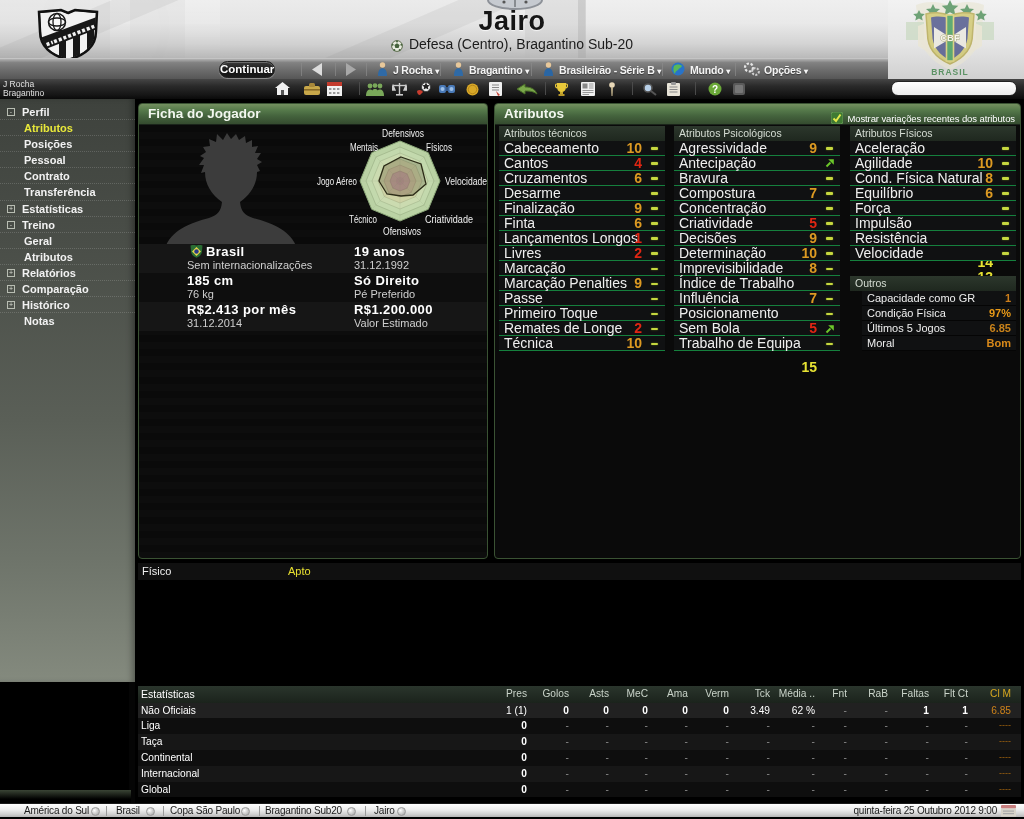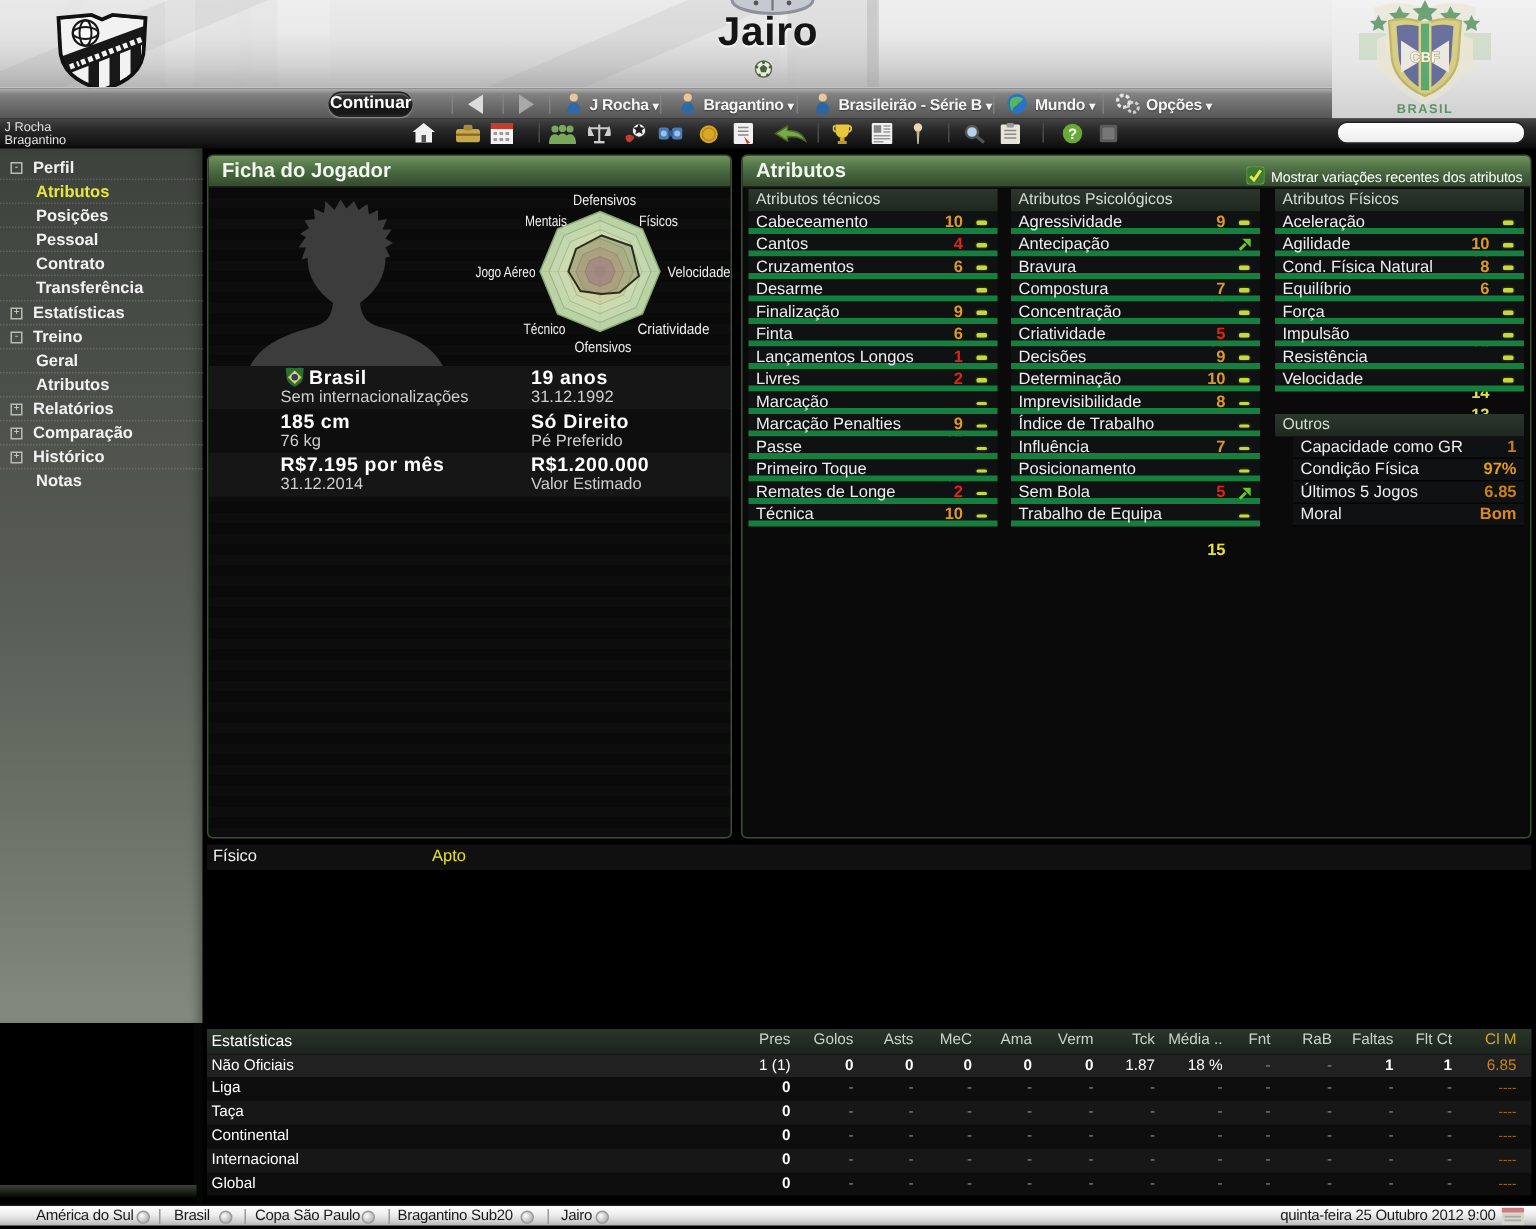--- a/index.html
+++ b/index.html
@@ -68,22 +68,22 @@
   .inforow { position:absolute; left:0px; width:348px; height:29px; }
   .ir1 { background:#161616; }
   .ir2 { background:#0e0e0e; }
   .mainv { position:absolute; top:0px; font-size:13px; font-weight:bold; color:#fff; letter-spacing:.4px;}
   .subv { position:absolute; top:15px; font-size:11px; color:#cfcfcf; }
 
   
   .acol { position:absolute; top:22px; width:166px; }
   .acolhead { height:14.5px; background:linear-gradient(180deg,#2c372c,#1f281f); color:#d5ddd3;
     font-size:10.5px; line-height:14px; padding-left:5px; margin-bottom:0;}
-  .arow { position:relative; height:15.07px; background:#101112; border-bottom:4px solid #15803d;
-    font-size:11px; color:#efefef; line-height:14px; }
+  .arow { position:relative; height:15.07px; background:#101112; border-bottom:1px solid #15803d;
+    font-size:14px; color:#efefef; line-height:14px; }
   .arow .nm { position:absolute; left:5px; top:0; }
   .arow .vl { position:absolute; right:23px; top:0; font-weight:bold; width:60px; text-align:right;}
   .arow .ds { position:absolute; right:7px; top:6.5px; width:7px; height:2.5px; border-radius:1px;
     background:#c6d73f; box-shadow:0 0 2px #5a6a10; }
   .vred { color:#e02613; } .vorg { color:#dd9a22; } .vyel { color:#e6e233;margin-top:24px; }
   .uparr { position:absolute; right:5px; top:2.5px; width:10px; height:10px; }
 
   #outros { position:absolute; left:355px; top:172px; width:166px; }
   .orow { position:relative; height:15.07px; background:#101112; border-bottom:1px solid #050505;
     font-size:11px; color:#efefef; line-height:14px;margin-left:12px; }
@@ -201,21 +201,21 @@
   <div id="title" class="abs">Jairo</div>
   <div id="subtitle" class="abs">
     <svg width="12" height="12" viewBox="0 0 12 12" style="vertical-align:-2px;margin-right:6px">
       <circle cx="6" cy="6" r="5.4" fill="#e8ecdf" stroke="#5a6a4a" stroke-width="1"></circle>
       <path d="M6 3.2 L8.6 5.1 L7.6 8.1 L4.4 8.1 L3.4 5.1 Z" fill="#46633c"></path>
       <circle cx="6" cy="1.6" r="1" fill="#46633c"></circle>
         <circle cx="10.4" cy="4.7" r="1" fill="#46633c"></circle>
       <circle cx="8.7" cy="10" r="1" fill="#46633c"></circle>
         <circle cx="3.3" cy="10" r="1" fill="#46633c"></circle>
       <circle cx="1.6" cy="4.7" r="1" fill="#46633c"></circle>
-    </svg></div>
+    </svg><span style="position:relative;top:-1px">Defesa (Centro), Bragantino Sub-20</span></div>
 
   <div id="tb1" class="abs">
     <div id="continuar">Continuar</div>
     <div class="tb1sep" style="left:301px"></div>
     <svg width="14" height="14" style="position:absolute;left:311px;top:4px">
         <path d="M11 0 L11 13 L1 6.5 Z" fill="#dcdcdc"></path>
       </svg>
     <div class="tb1sep" style="left:335px"></div>
     <svg width="14" height="14" style="position:absolute;left:344px;top:4px">
         <path d="M2 0 L2 13 L12 6.5 Z" fill="#a8a8a8"></path>
@@ -431,21 +431,21 @@
       <div class="mainv" style="left:215px">19 anos</div>
       <div class="subv" style="left:215px">31.12.1992</div>
     </div>
     <div class="inforow ir2" style="top:169px">
       <div class="mainv" style="left:48px">185 cm</div>
       <div class="subv" style="left:48px">76 kg</div>
       <div class="mainv" style="left:215px">Só Direito</div>
       <div class="subv" style="left:215px">Pé Preferido</div>
     </div>
     <div class="inforow ir1" style="top:198px">
-      <div class="mainv" style="left:48px">R$7.195 por mês</div>
+      <div class="mainv" style="left:48px">R$2.413 por mês</div>
       <div class="subv" style="left:48px">31.12.2014</div>
       <div class="mainv" style="left:215px">R$1.200.000</div>
       <div class="subv" style="left:215px">Valor Estimado</div>
     </div>
   </div>
   <div id="panel2" class="abs panel">
     <div class="phead">Atributos
       <span style="position:absolute;right:5px;top:5px;font-size:9.5px;letter-spacing:-.1px;font-weight:normal;color:#fff;">
         <svg width="12" height="12" viewBox="0 0 12 12" style="vertical-align:-2px;margin-right:4px">
             <rect x="0" y="0" width="12" height="12" rx="2.5" fill="#3f7a33" stroke="#699a58" stroke-width="1"></rect>
@@ -689,22 +689,22 @@
         <span class="stcell" style="right:10px;color:#d8a820;">Cl M</span>
       </div>
       <div class="strow" style="top:702.6px;background:#212121">
         <span style="position:absolute;left:3px">Não Oficiais</span>
         <span class="stcell" style="right:494px;font-weight:normal;">1 (1)</span>
         <span class="stcell" style="right:452px;font-weight:bold;">0</span>
         <span class="stcell" style="right:412px;font-weight:bold;">0</span>
         <span class="stcell" style="right:373px;font-weight:bold;">0</span>
         <span class="stcell" style="right:333px;font-weight:bold;">0</span>
         <span class="stcell" style="right:292px;font-weight:bold;">0</span>
-        <span class="stcell" style="right:251px;">1.87</span>
-        <span class="stcell" style="right:206px;">18 %</span>
+        <span class="stcell" style="right:251px;">3.49</span>
+        <span class="stcell" style="right:206px;">62 %</span>
         <span class="stcell" style="right:174px;color:#8a8a8a;">-</span>
         <span class="stcell" style="right:133px;color:#8a8a8a;">-</span>
         <span class="stcell" style="right:92px;font-weight:bold;">1</span>
         <span class="stcell" style="right:53px;font-weight:bold;">1</span>
         <span class="stcell" style="right:10px;color:#cc821a;">6.85</span>
       </div>
       <div class="strow" style="top:718.4px;background:#0e0e0e">
         <span style="position:absolute;left:3px">Liga</span>
         <span class="stcell" style="right:494px;font-weight:bold;">0</span>
         <span class="stcell" style="right:452px;color:#8a8a8a;">-</span>

